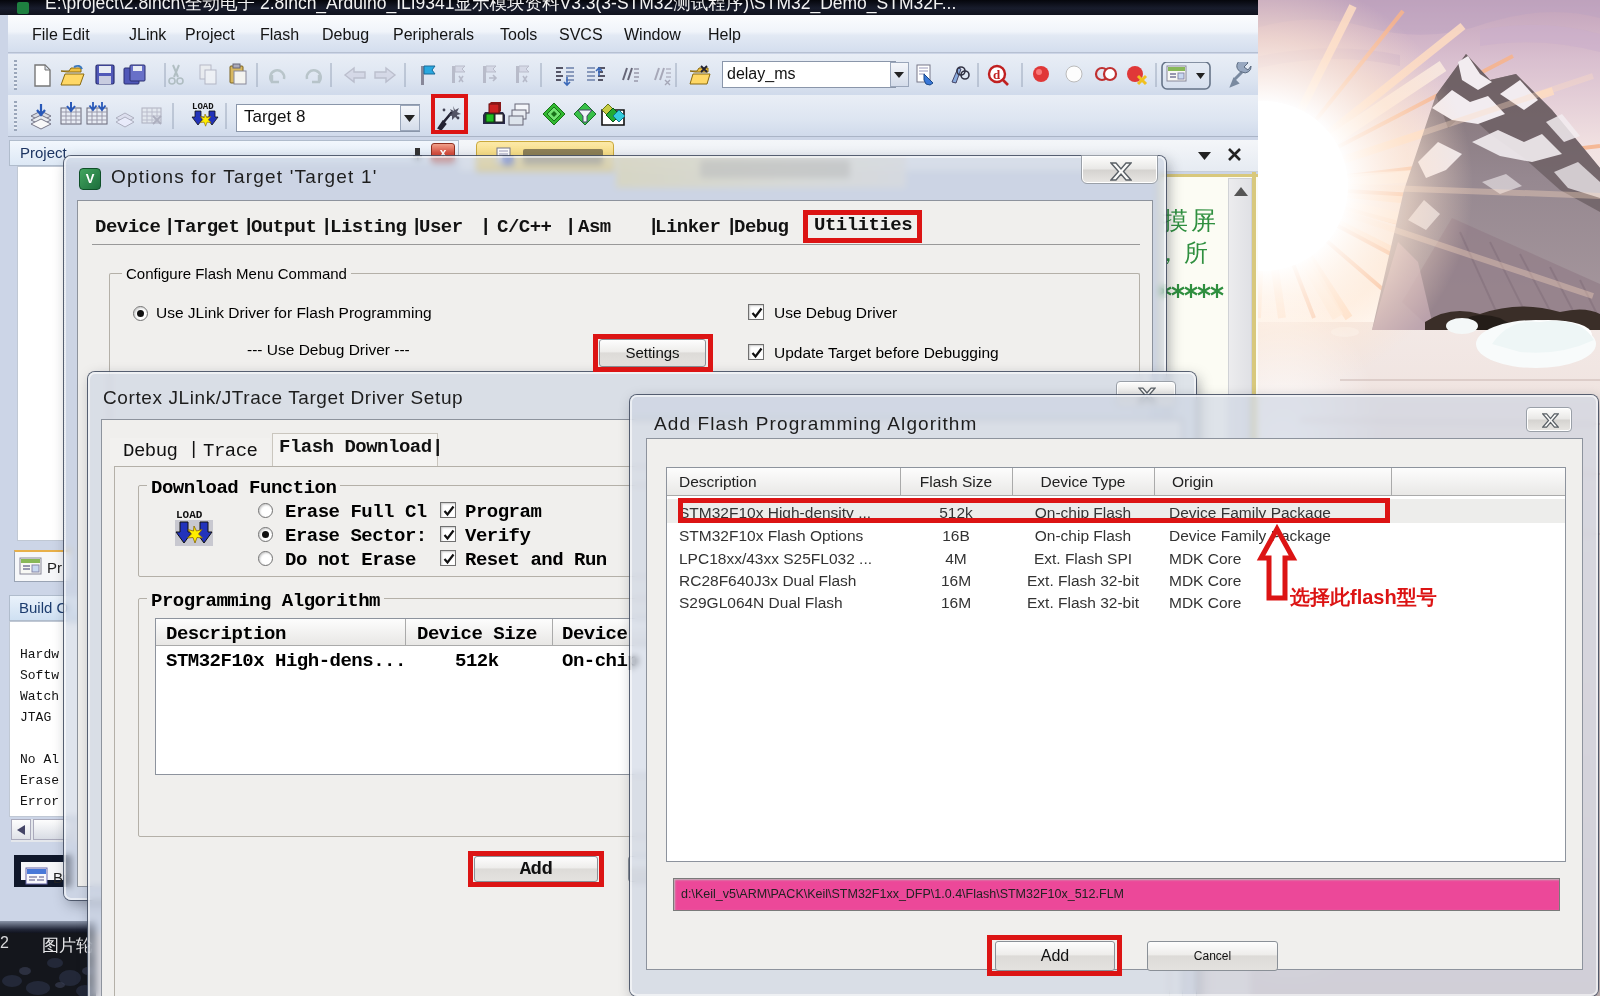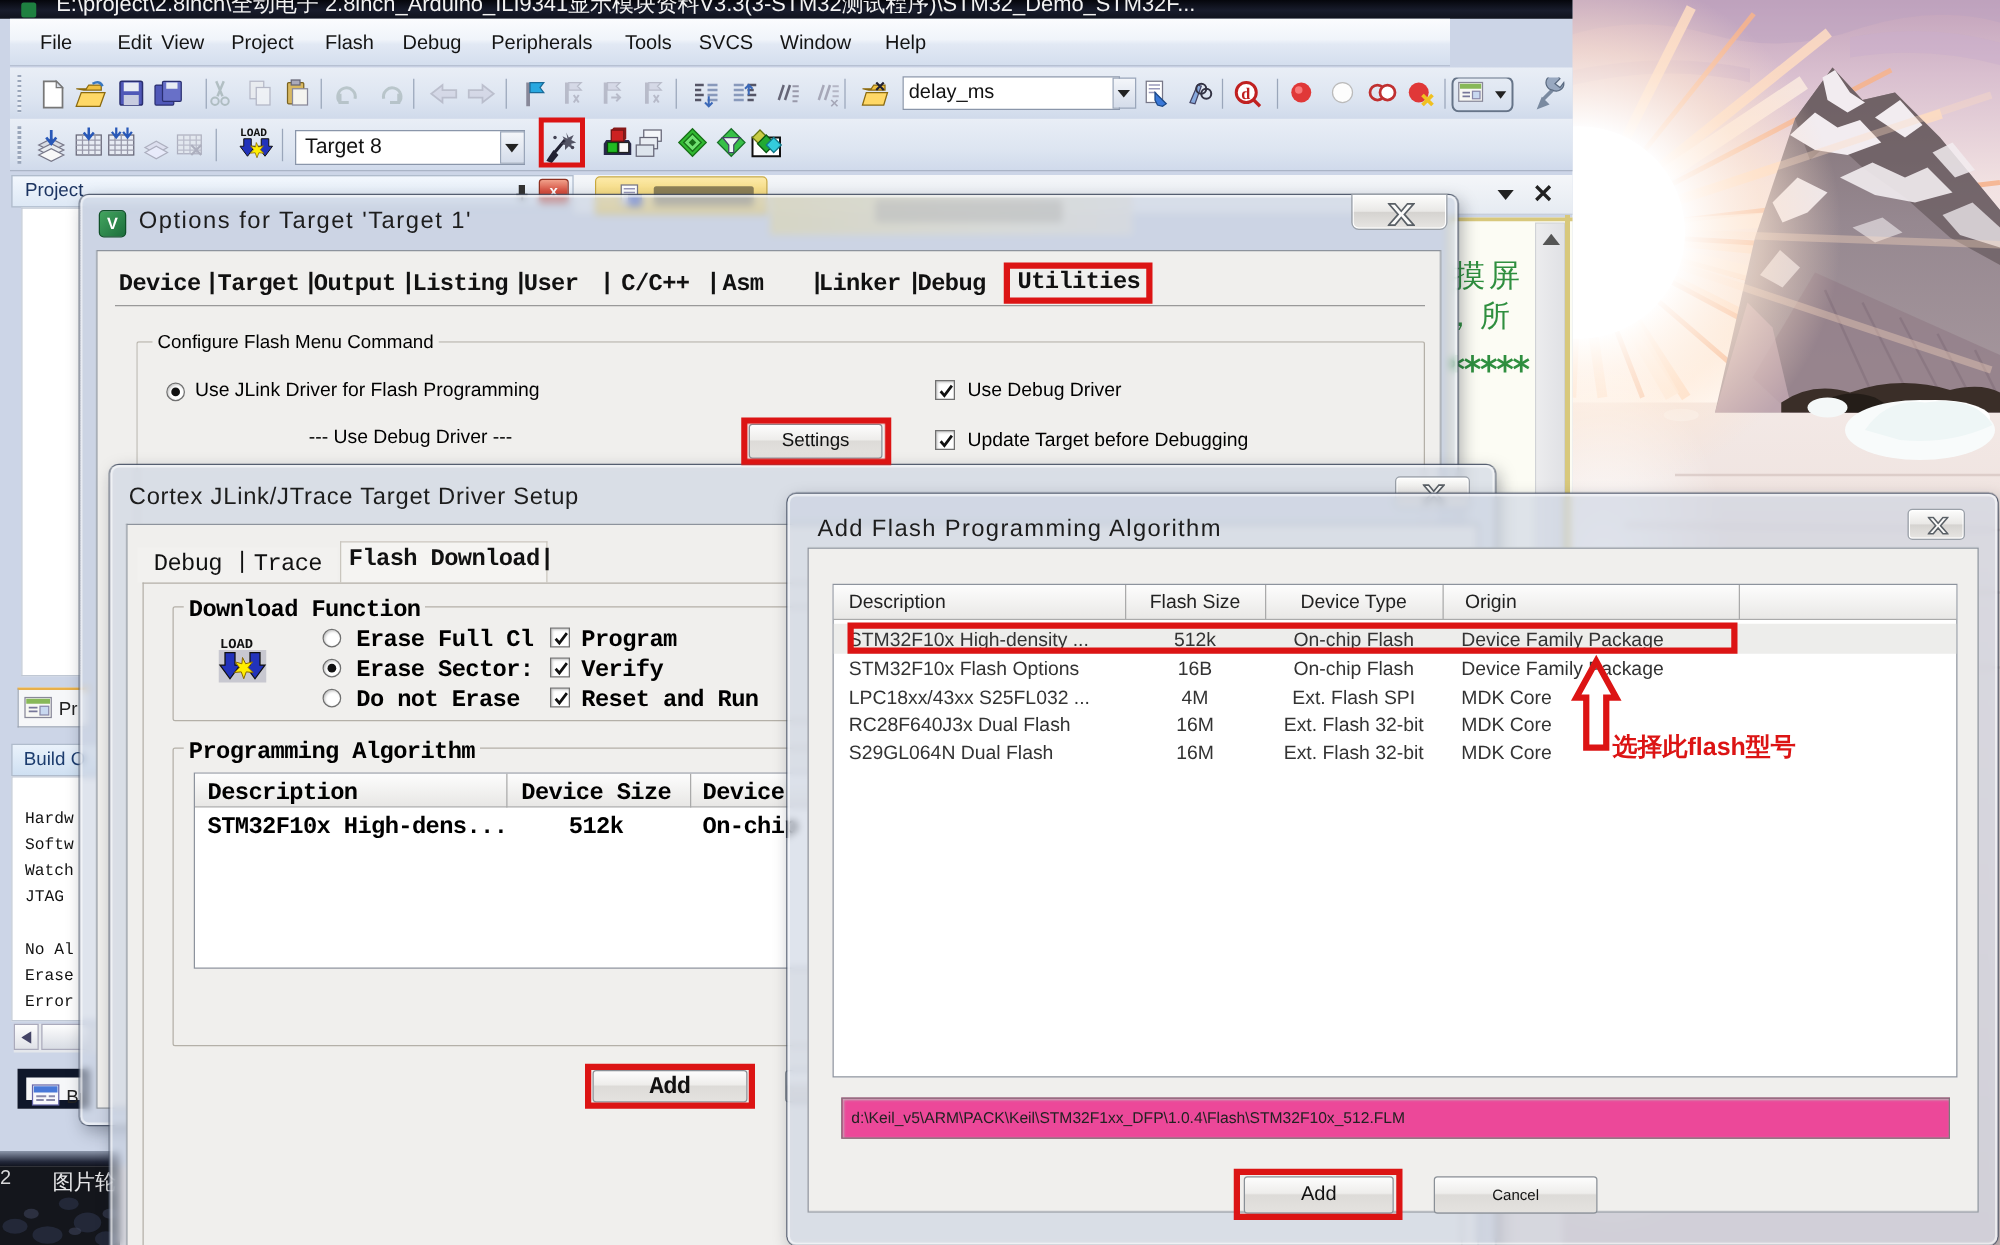--- a/index.html
+++ b/index.html
@@ -3,21 +3,21 @@
 <meta charset="utf-8">
 <style>
 * { margin:0; padding:0; box-sizing:border-box; }
 html,body { width:1600px; height:996px; overflow:hidden; }
 body { font-family:"Liberation Sans", sans-serif; position:relative; background:#888; }
 .abs { position:absolute; }
 .mono { font-family:"Liberation Mono",monospace; }
 
 #mainwin { left:0; top:0; width:1258px; height:933px; background:#ccd5e7; }
 #titlebar { left:0; top:0; width:1258px; height:15px; background:linear-gradient(180deg,#05060c,#181c2c 55%,#10131e); color:#f2f2f2; font-size:17.5px; overflow:hidden; }
-#menubar { left:8px; top:15px; width:1152px; height:38px; background:linear-gradient(180deg,#fbfcfe 0%,#f0f4fa 45%,#e2e9f4 55%,#d4deee 100%); border-bottom:1px solid #b6c0d2; color:#141414; font-size:16px; }
+#menubar { left:8px; top:15px; width:1250px; height:38px; background:linear-gradient(180deg,#fbfcfe 0%,#f0f4fa 45%,#e2e9f4 55%,#d4deee 100%); border-bottom:1px solid #b6c0d2; color:#141414; font-size:16px; }
 #menubar span { position:absolute; top:11px; }
 #tb1 { left:8px; top:54px; width:1250px; height:41px; background:linear-gradient(180deg,#e9eef6 0%,#dde5f1 60%,#d0daeb 100%); }
 #tb2 { left:8px; top:95px; width:1250px; height:42px; background:linear-gradient(180deg,#e9eef6 0%,#dde5f1 60%,#d0daeb 100%); border-bottom:1px solid #aab4c6; }
 .grip { position:absolute; left:6px; top:6px; width:3px; height:30px; background:repeating-linear-gradient(180deg,#9aa6ba 0 2px,#e8edf5 2px 4px); }
 
 #projhdr { left:9px; top:140px; width:450px; height:26px; background:linear-gradient(180deg,#f2f7fd,#dde8f5); border:1px solid #b0bccc; color:#1c3461; font-size:15px; }
 #projbody { left:17px; top:166px; width:48px; height:375px; background:#fff; border:1px solid #c0c8d4; border-right:1px dotted #999; }
 #prtab { left:14px; top:550px; width:58px; height:32px; background:#f6f7f9; border:1px solid #9aa4b4; border-top:2px solid #e8b04a; font-size:15px; color:#222; }
 #buildhdr { left:9px; top:595px; width:79px; height:26px; background:linear-gradient(180deg,#eaf2fb,#cfe0f2); border:1px solid #b0bccc; color:#1c3c6e; font-size:15px; }
 #buildbody { left:9px; top:621px; width:79px; height:196px; background:#fff; border:1px solid #c0c8d4; font-family:"Liberation Mono",monospace; font-size:13px; color:#111; line-height:21px; padding:22px 0 0 10px; white-space:pre; }
@@ -159,22 +159,22 @@
   </g>
 </svg>
 </div>
 <div id="mainwin" class="abs">
   <div id="titlebar" class="abs">
       <span style="position:absolute;left:17px;top:2px;width:12px;height:12px;background:#1e8040;border-radius:2px;"></span>
       <span style="position:absolute;left:45px;top:-9px;">E:\project\2.8inch\全动电子 2.8inch_Arduino_ILI9341显示模块资料V3.3(3-STM32测试程序)\STM32_Demo_STM32F...</span>
     </div>
   <div id="menubar" class="abs">
     <span style="left:24px">File</span>
-      <span style="left:86px">Edit</span>
-      <span style="left:121px">View</span>
+      <span style="left:54px">Edit</span>
+      <span style="left:121px">JLink</span>
     <span style="left:177px">Project</span>
       <span style="left:252px">Flash</span>
       <span style="left:314px">Debug</span>
     <span style="left:385px">Peripherals</span>
       <span style="left:492px">Tools</span>
       <span style="left:551px">SVCS</span>
     <span style="left:616px">Window</span>
       <span style="left:700px">Help</span>
   </div>
   <div id="tb1" class="abs">

